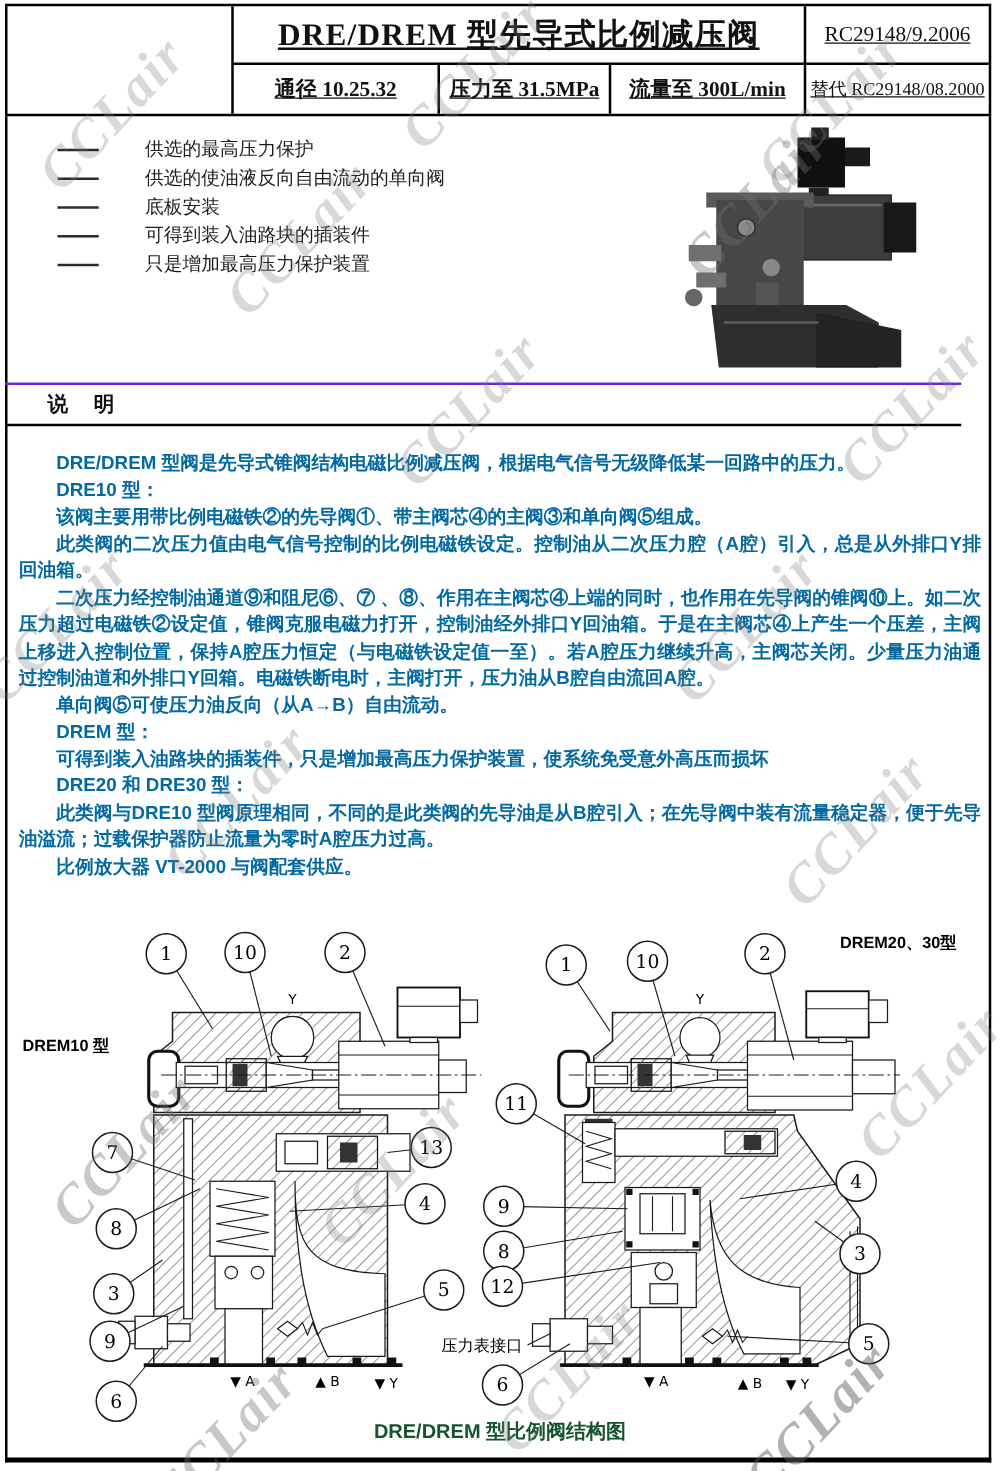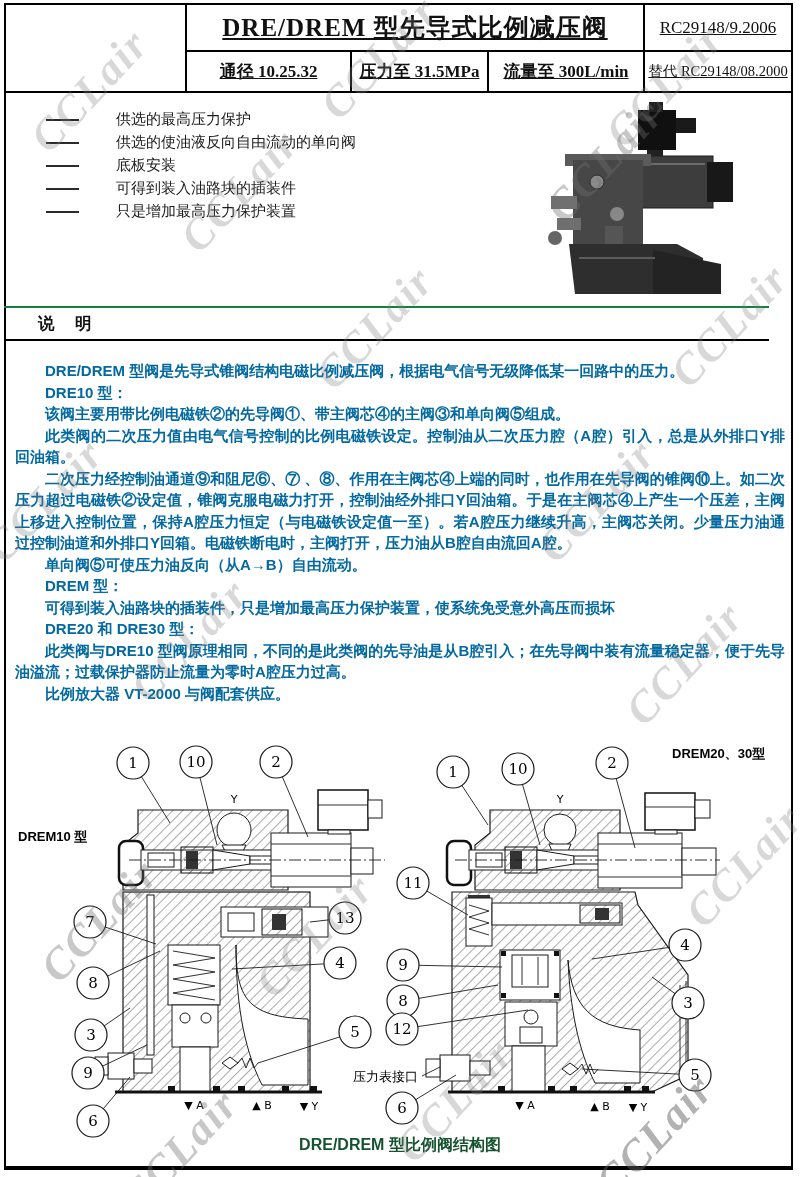--- a/index.html
+++ b/index.html
@@ -30,21 +30,21 @@
     border-left:2px solid #000;border-right:2px solid #000;border-bottom:4px solid #000;
     box-sizing:border-box;z-index:0;
   }
   
   .features{position:absolute;left:4px;top:108px;width:520px;z-index:1;}
   .feat{display:flex;align-items:center;height:23px;font-size:15px;color:#1c1c1c;}
   .feat .dash{width:33px;border-top:2px solid #2a2a2a;margin-left:42px;margin-right:37px;flex:none;}
   
   .band{
     position:absolute;left:4px;top:306px;width:765px;height:35px;box-sizing:border-box;
-    border-top:2px solid #15803d;border-bottom:2px solid #000;display:flex;align-items:center;z-index:1;
+    border-top:2px solid #6d28d9;border-bottom:2px solid #000;display:flex;align-items:center;z-index:1;
   }
   .band .t{font-weight:bold;font-size:16.5px;letter-spacing:8px;padding-left:34px;}
   
   .desc{position:absolute;left:15px;top:360px;width:770px;z-index:1;
     font-size:15px;line-height:21.5px;text-align:justify;color:#0369a1;font-weight:bold;}
   .desc p{margin:0;text-indent:2em;}
   
   svg text{font-family:"Liberation Sans",sans-serif;}
   .dg{position:absolute;z-index:1;}
   .caption{position:absolute;left:150px;top:1135px;width:500px;text-align:center;

